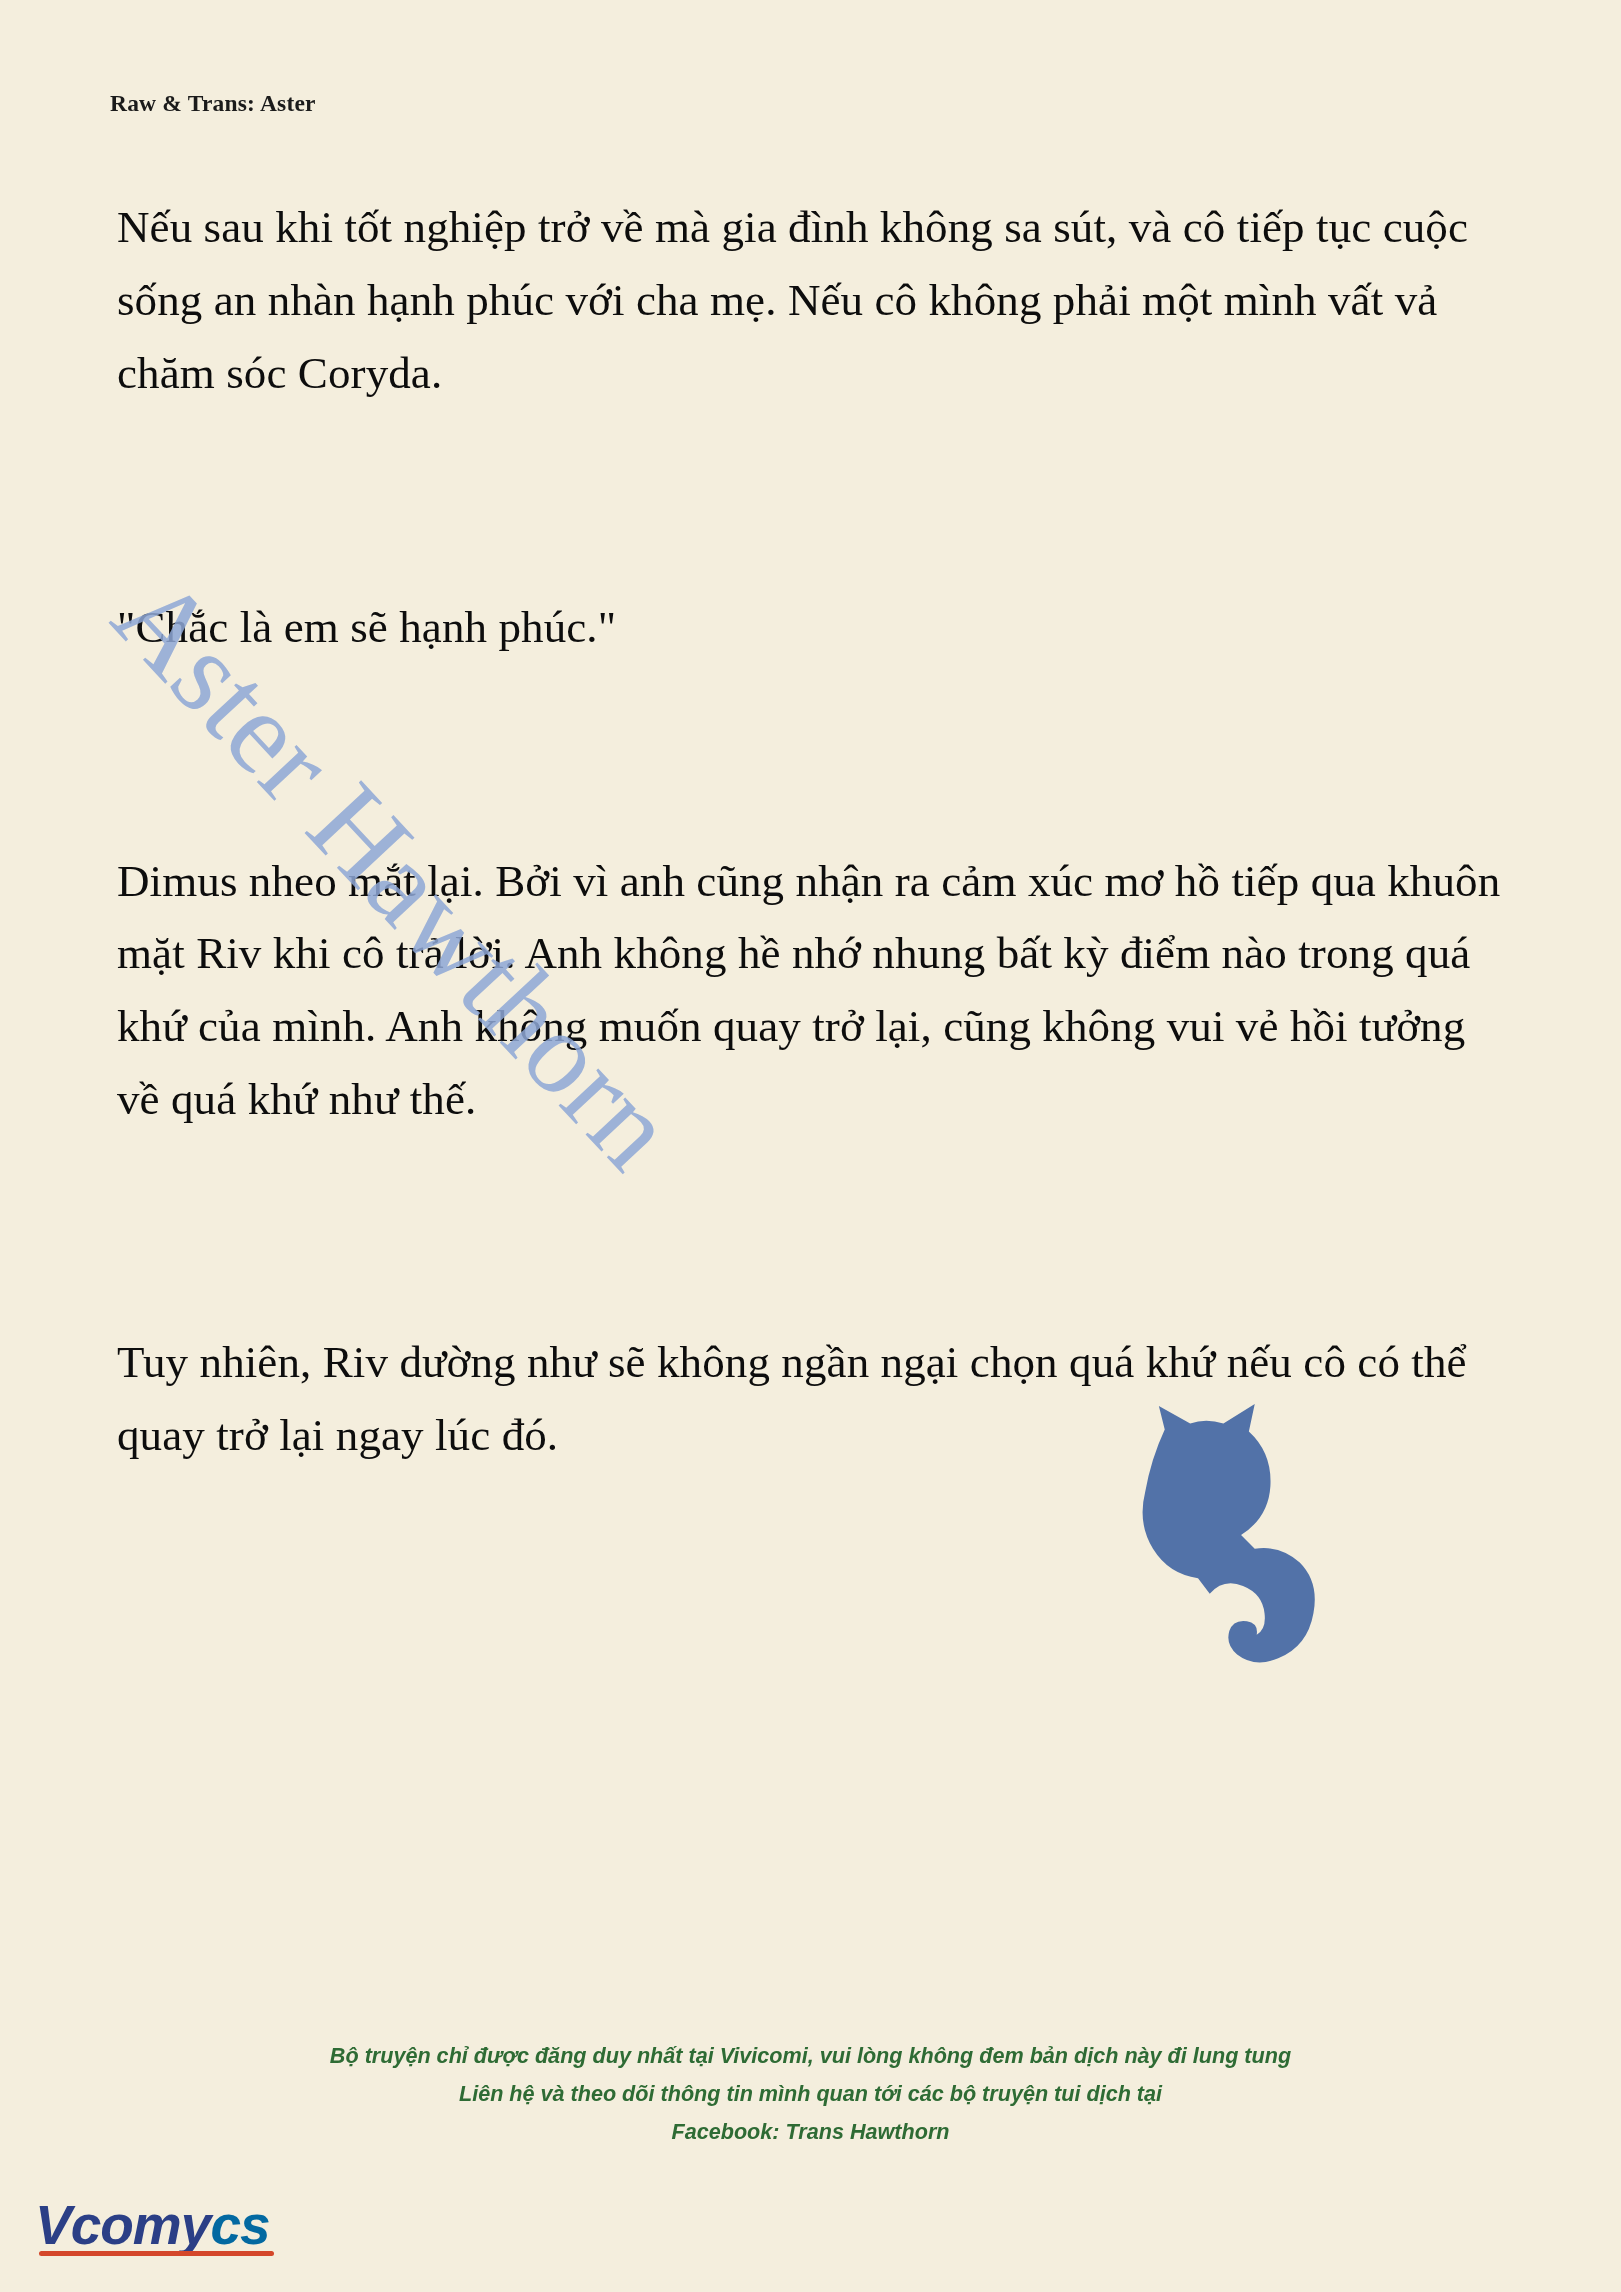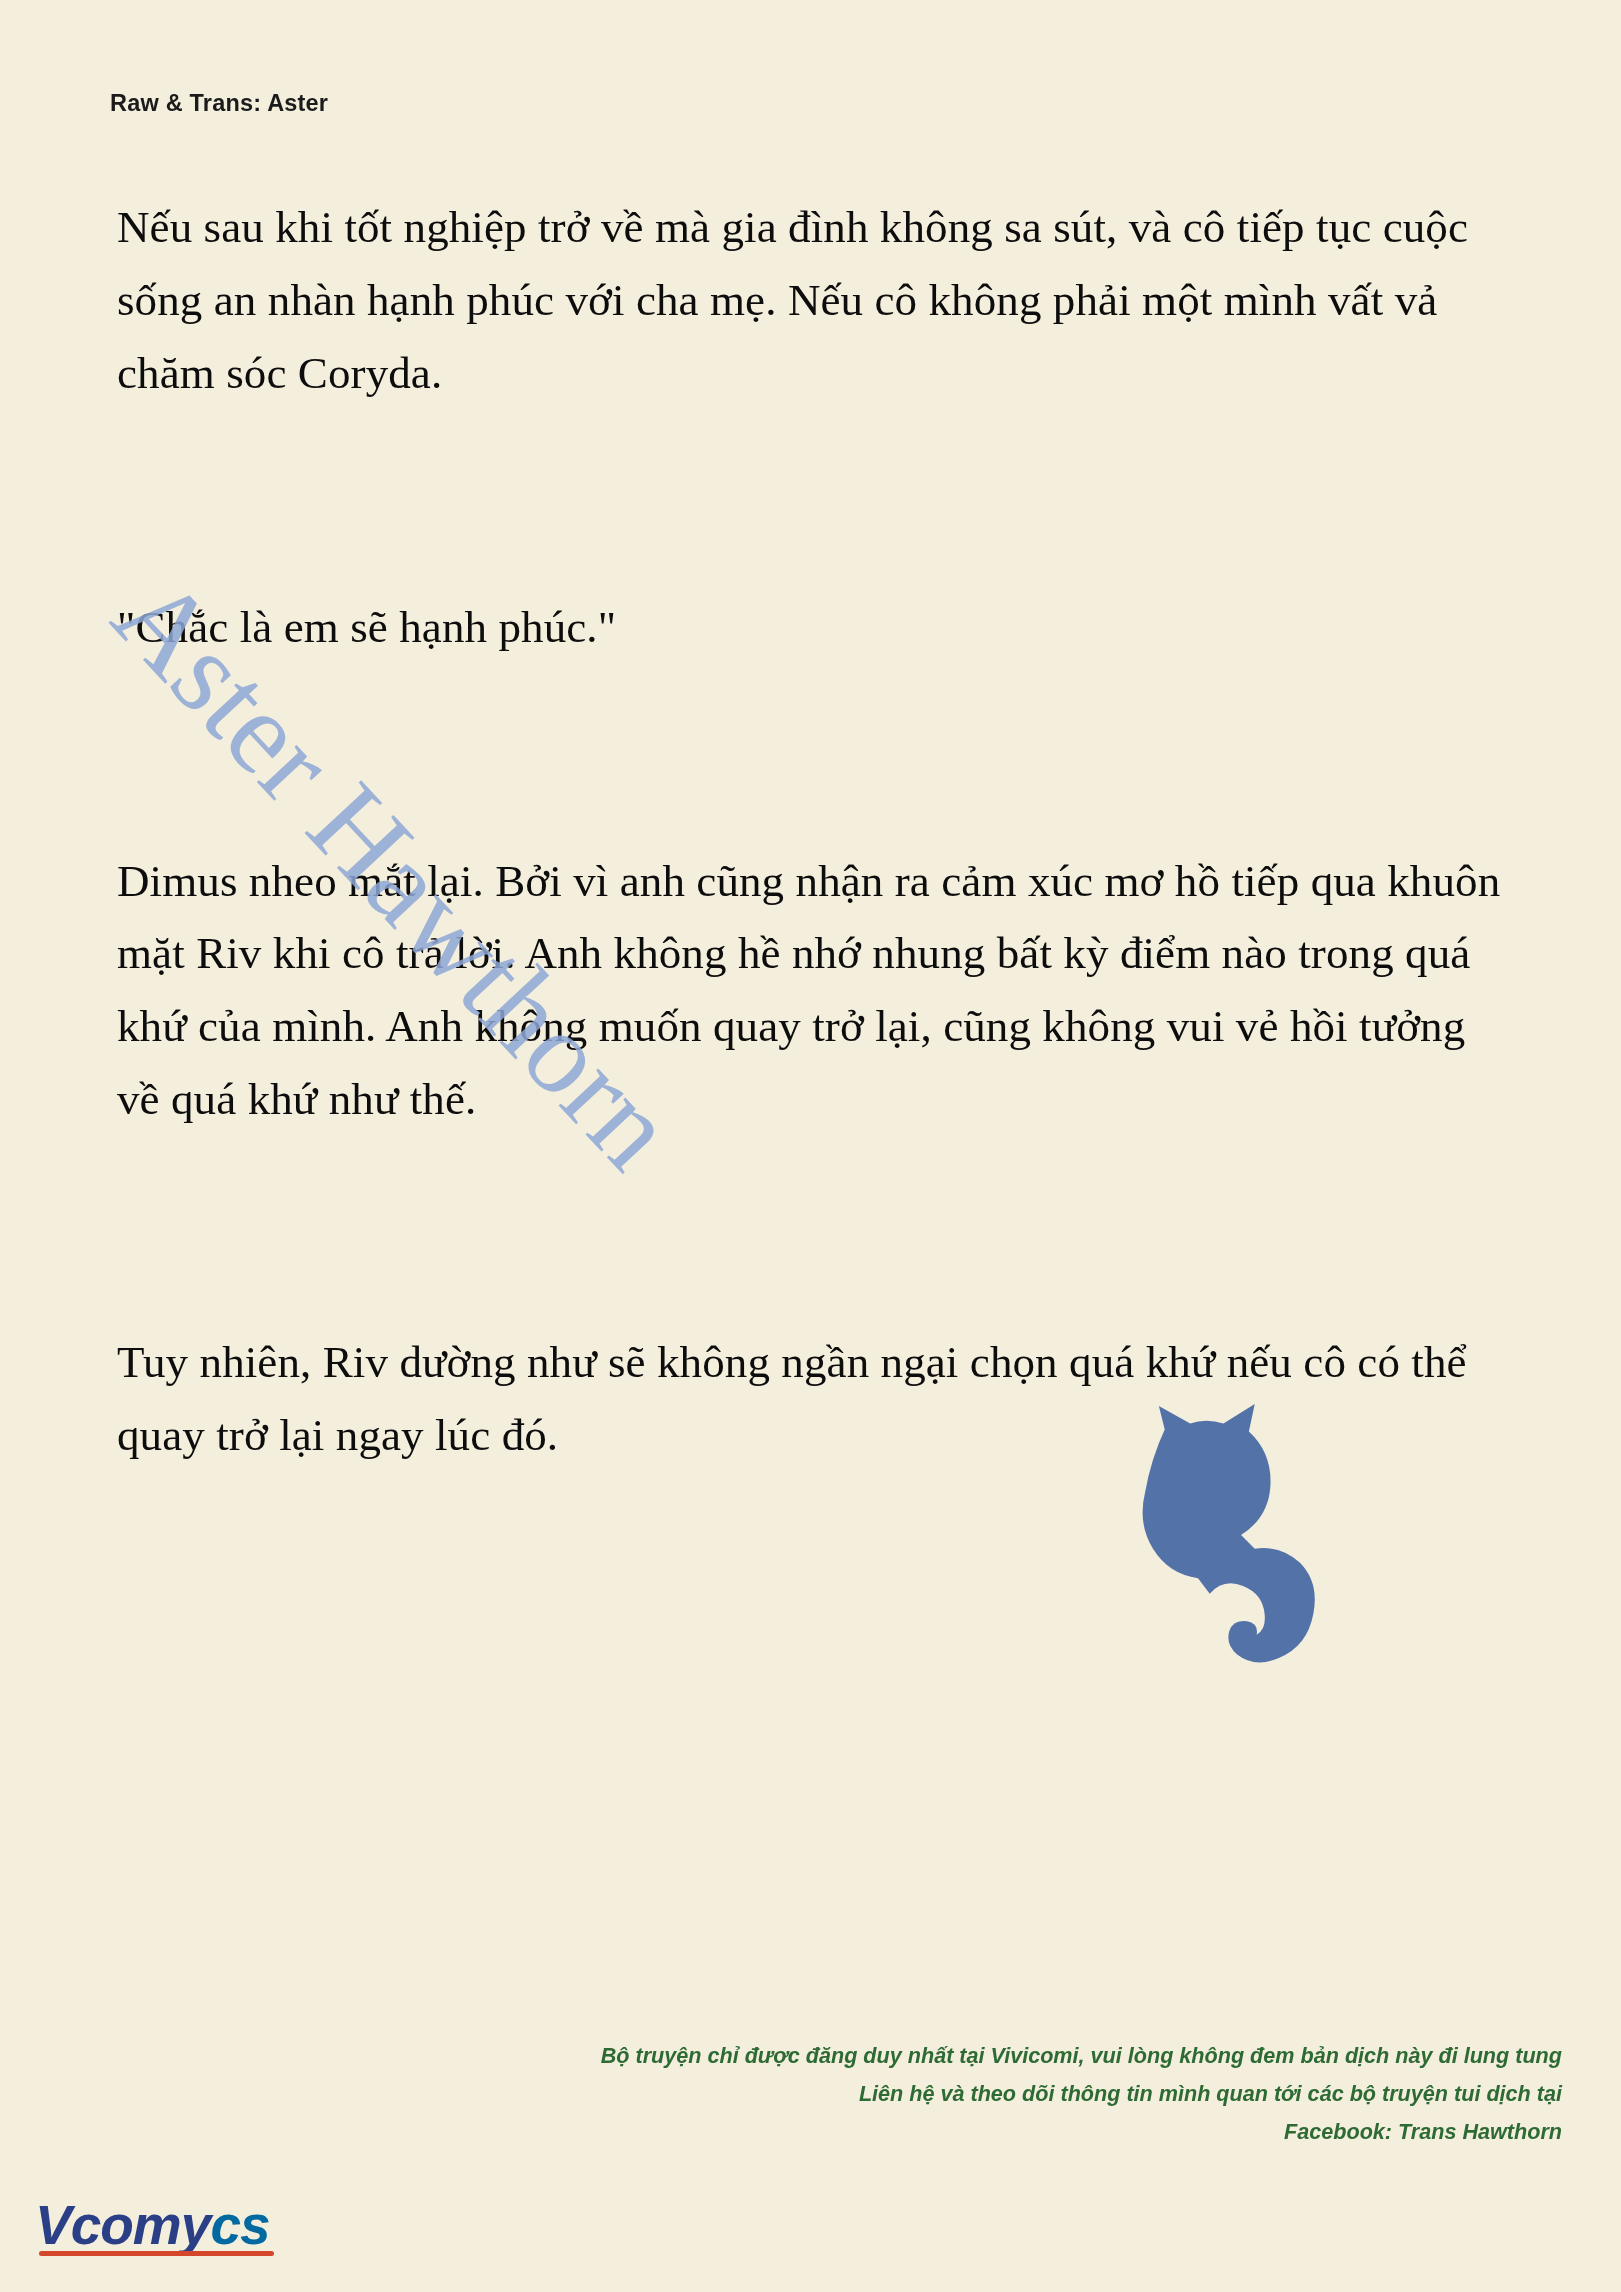--- a/index.html
+++ b/index.html
@@ -17,21 +17,21 @@
   .page {
     position: relative;
     width: 1621px;
     height: 2293px;
     box-sizing: border-box;
   }
   .credit-top {
     position: absolute;
     left: 110px;
     top: 90px;
-    font-family: Liberation Sans, sans-serif;
+    font-family: Liberation Serif, serif;
     font-size: 23.5px;
     font-weight: 700;
     color: #1b1b1b;
     letter-spacing: 0.2px;
   }
   .content {
     position: absolute;
     left: 110px;
     top: 184px;
     width: 1402px;
@@ -71,21 +71,21 @@
     width: 225px;
     height: 274px;
     pointer-events: none;
   }
 
   .footer-notes {
     position: absolute;
     left: 0;
     right: 0;
     top: 2037px;
-    text-align: right;
+    text-align: center;
     font-family: "Liberation Sans", sans-serif;
     font-style: italic;
     font-weight: 700;
     font-size: 21.6px;
     color: #2e6b34;
     line-height: 1.75;
   }
   .footer-notes div { padding: 0 59px; }
 
   .logo {

